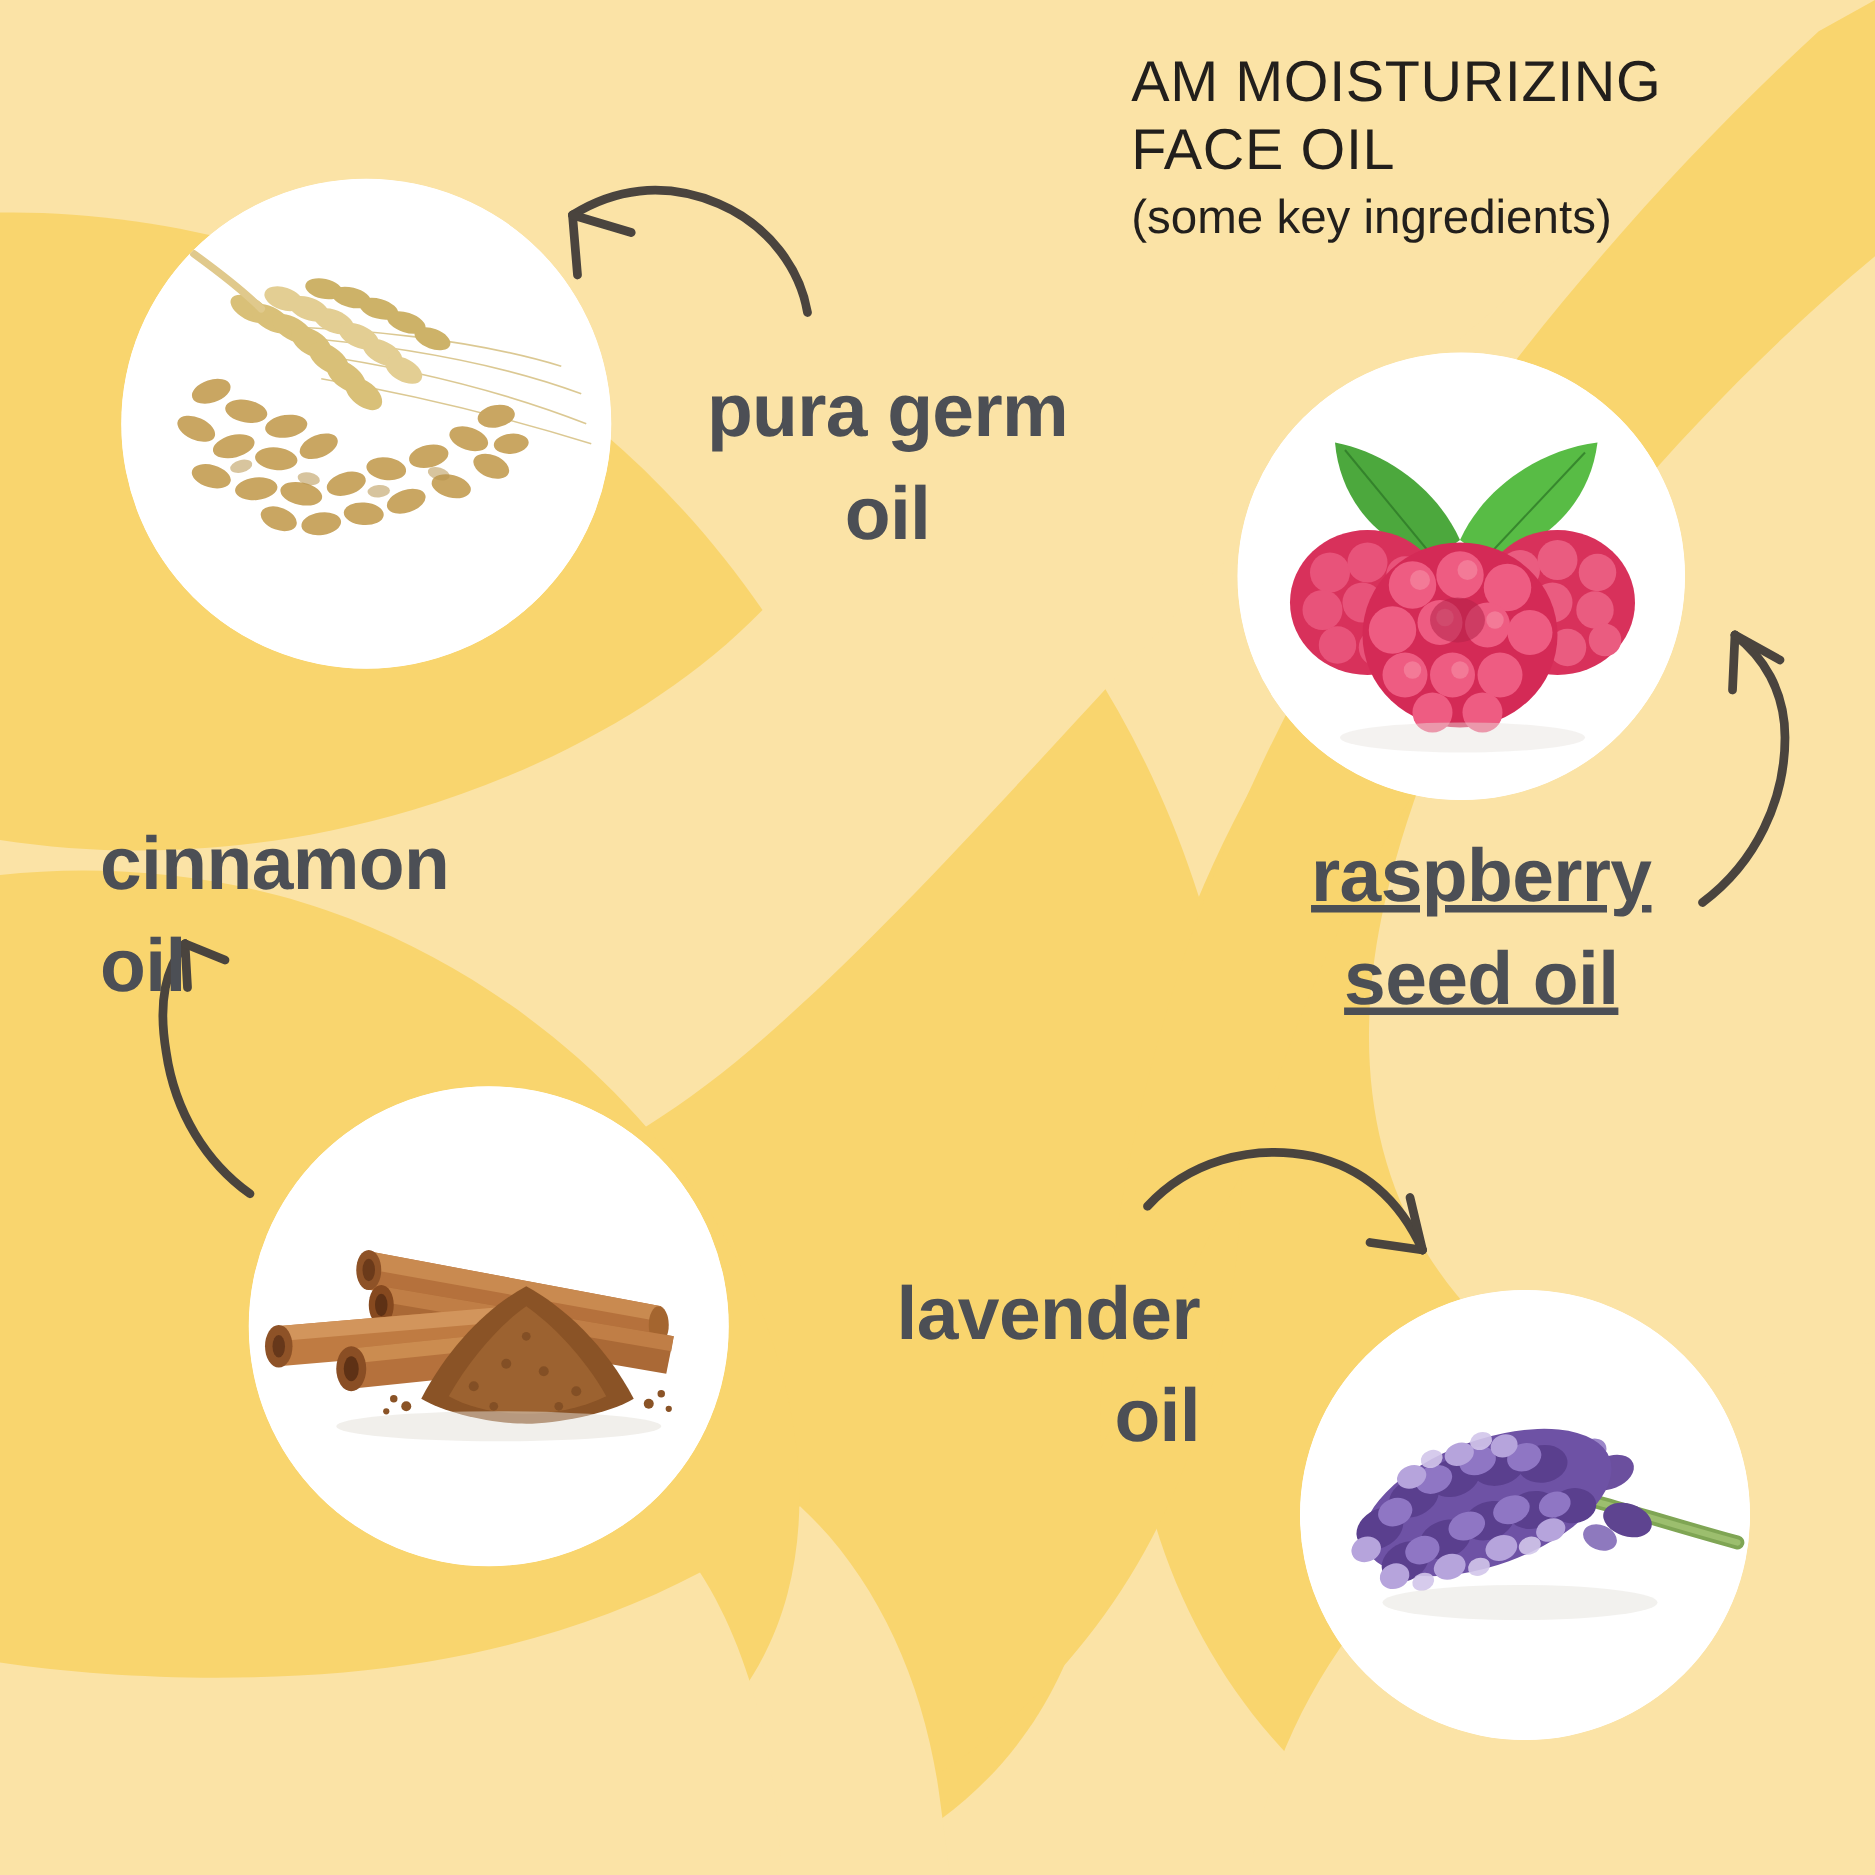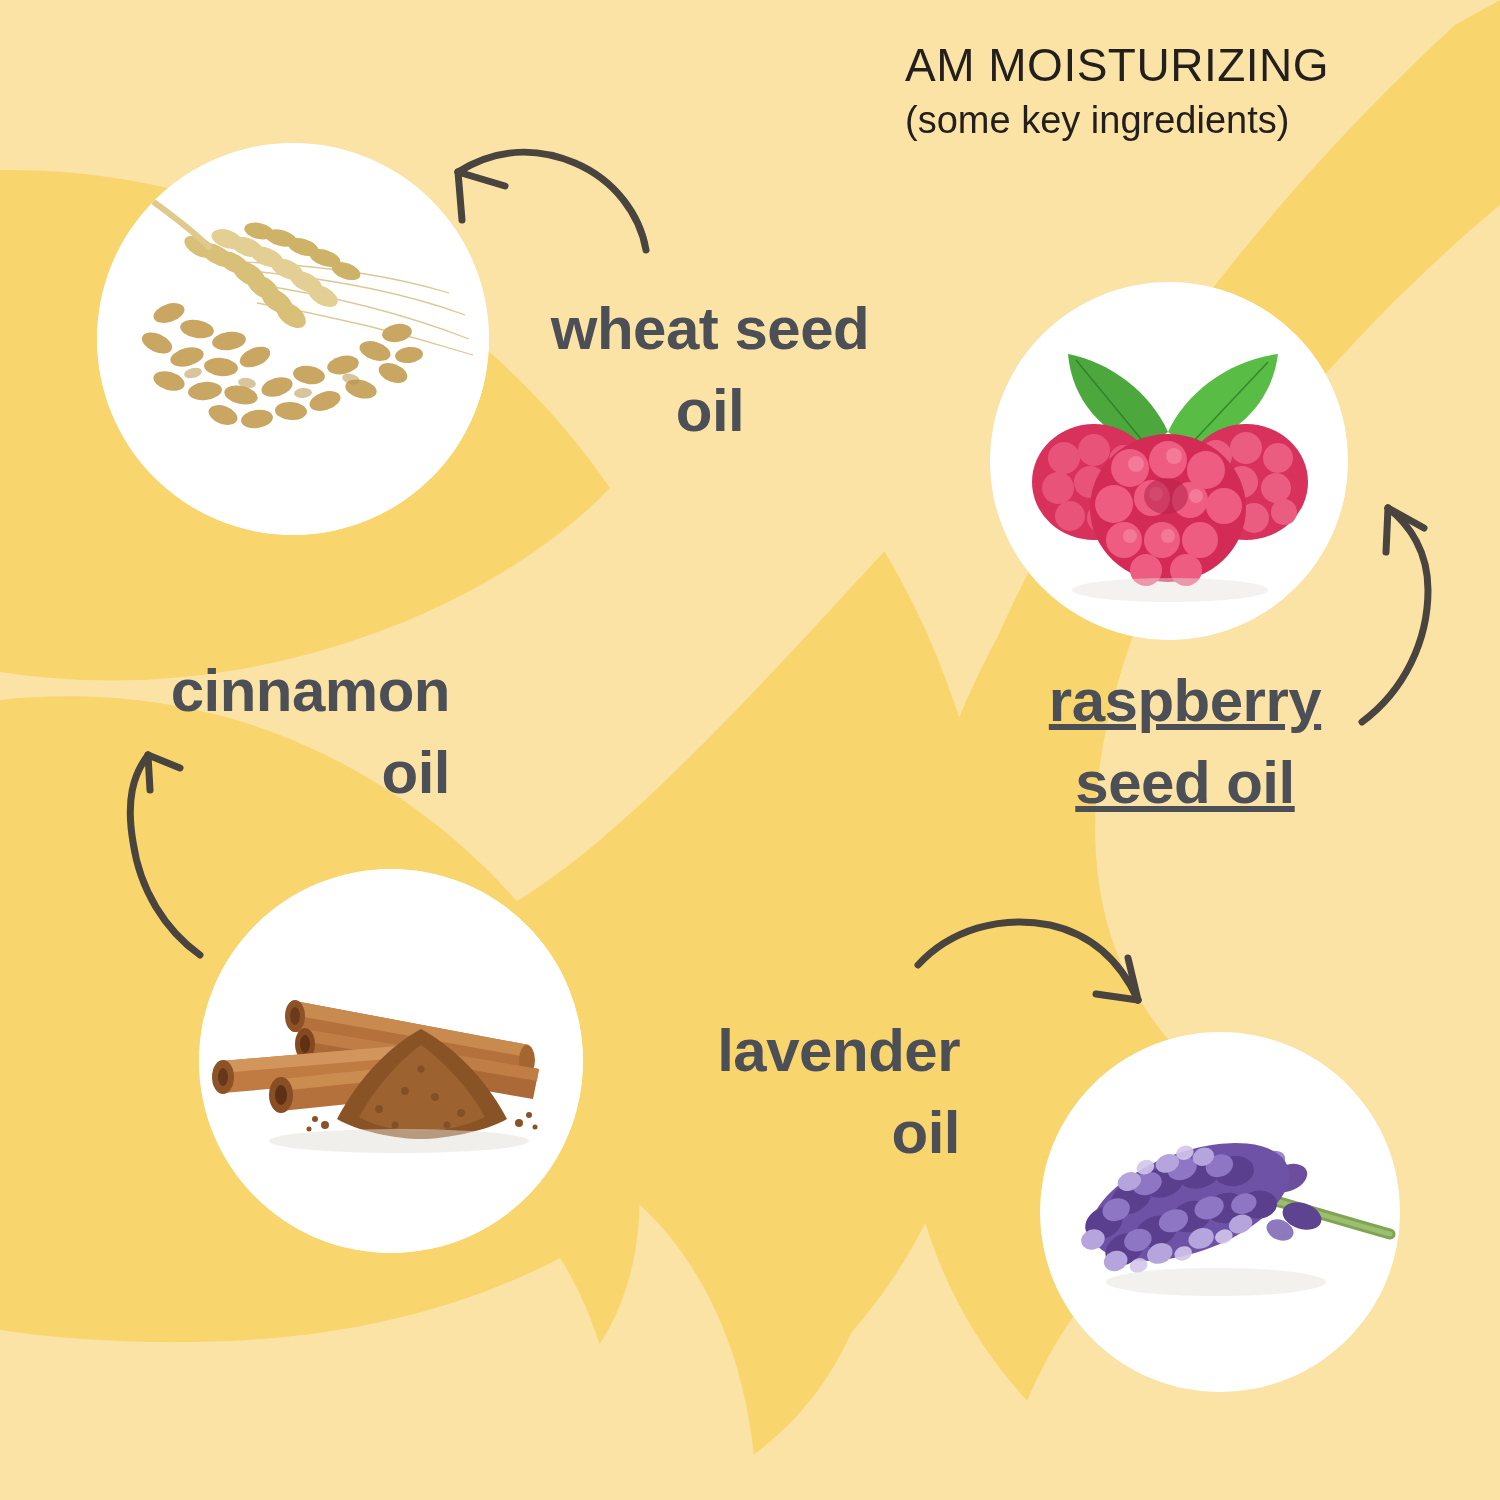--- a/index.html
+++ b/index.html
@@ -63,21 +63,21 @@
     position: absolute;
     color: #4c4f55;
     font-family: "Liberation Sans", sans-serif;
     font-weight: bold;
     font-size: 60px;
     line-height: 82px;
     letter-spacing: -0.5px;
   }
   #label-wheat     { left: 500px; top: 288px; width: 420px; text-align: center; }
   #label-raspberry { left: 1000px;top: 660px; width: 370px; text-align: center; text-decoration: underline; }
-  #label-cinnamon  { left: 80px;  top: 650px; width: 370px; text-align: right; }
+  #label-cinnamon  { left: 80px;  top: 650px; width: 370px; text-align: left; }
   #label-lavender  { left: 630px; top: 1010px;width: 330px; text-align: right; }
 
   
   #arrow-layer {
     position: absolute;
     inset: 0;
     width: 1500px;
     height: 1500px;
     pointer-events: none;
   }
@@ -212,20 +212,21 @@
 
     <g>
       <path d="M918,965 C 950,930 1000,915 1050,925 C 1095,935 1122,965 1138,1000"></path>
       <path d="M1138,1000 L 1096,994"></path>
       <path d="M1138,1000 L 1128,958"></path>
     </g>
   </svg>
 
   <div class="heading">
     <div class="line">AM MOISTURIZING</div>
+    <div class="line">FACE OIL</div>
     <div class="line sub">(some key ingredients)</div>
   </div>
 
   <div class="photo-circle" id="circle-wheat">
     <svg viewBox="0 0 392 392">
       <circle cx="196" cy="196" r="196" fill="#ffffff"></circle>
       <g>
 
         <g stroke="#D8C388" stroke-width="1.3" fill="none" opacity="0.9">
           <path d="M120,118 C 190,120 280,128 352,150"></path>
@@ -290,21 +291,21 @@
         <g fill="#B8954F" opacity="0.55">
           <ellipse cx="96" cy="230" rx="9" ry="5" transform="rotate(-14 96 230)"></ellipse>
           <ellipse cx="150" cy="240" rx="9" ry="5" transform="rotate(10 150 240)"></ellipse>
           <ellipse cx="206" cy="250" rx="9" ry="5" transform="rotate(-4 206 250)"></ellipse>
           <ellipse cx="254" cy="236" rx="9" ry="5" transform="rotate(16 254 236)"></ellipse>
         </g>
       </g>
     </svg>
   </div>
   <div class="ing-label" id="label-wheat">
-    <div>wheat seed</div>
+    <div>pura germ</div>
     <div>oil</div>
   </div>
 
   <div class="photo-circle" id="circle-raspberry">
     <svg viewBox="0 0 358 358">
       <circle cx="179" cy="179" r="179" fill="#ffffff"></circle>
 
       <g>
         <path d="M178,150 C 160,110 120,80 78,72 C 82,118 112,152 156,166 Z" fill="#4CA83D"></path>
         <path d="M178,150 C 196,110 240,78 288,72 C 282,120 248,154 200,166 Z" fill="#58BC45"></path>

